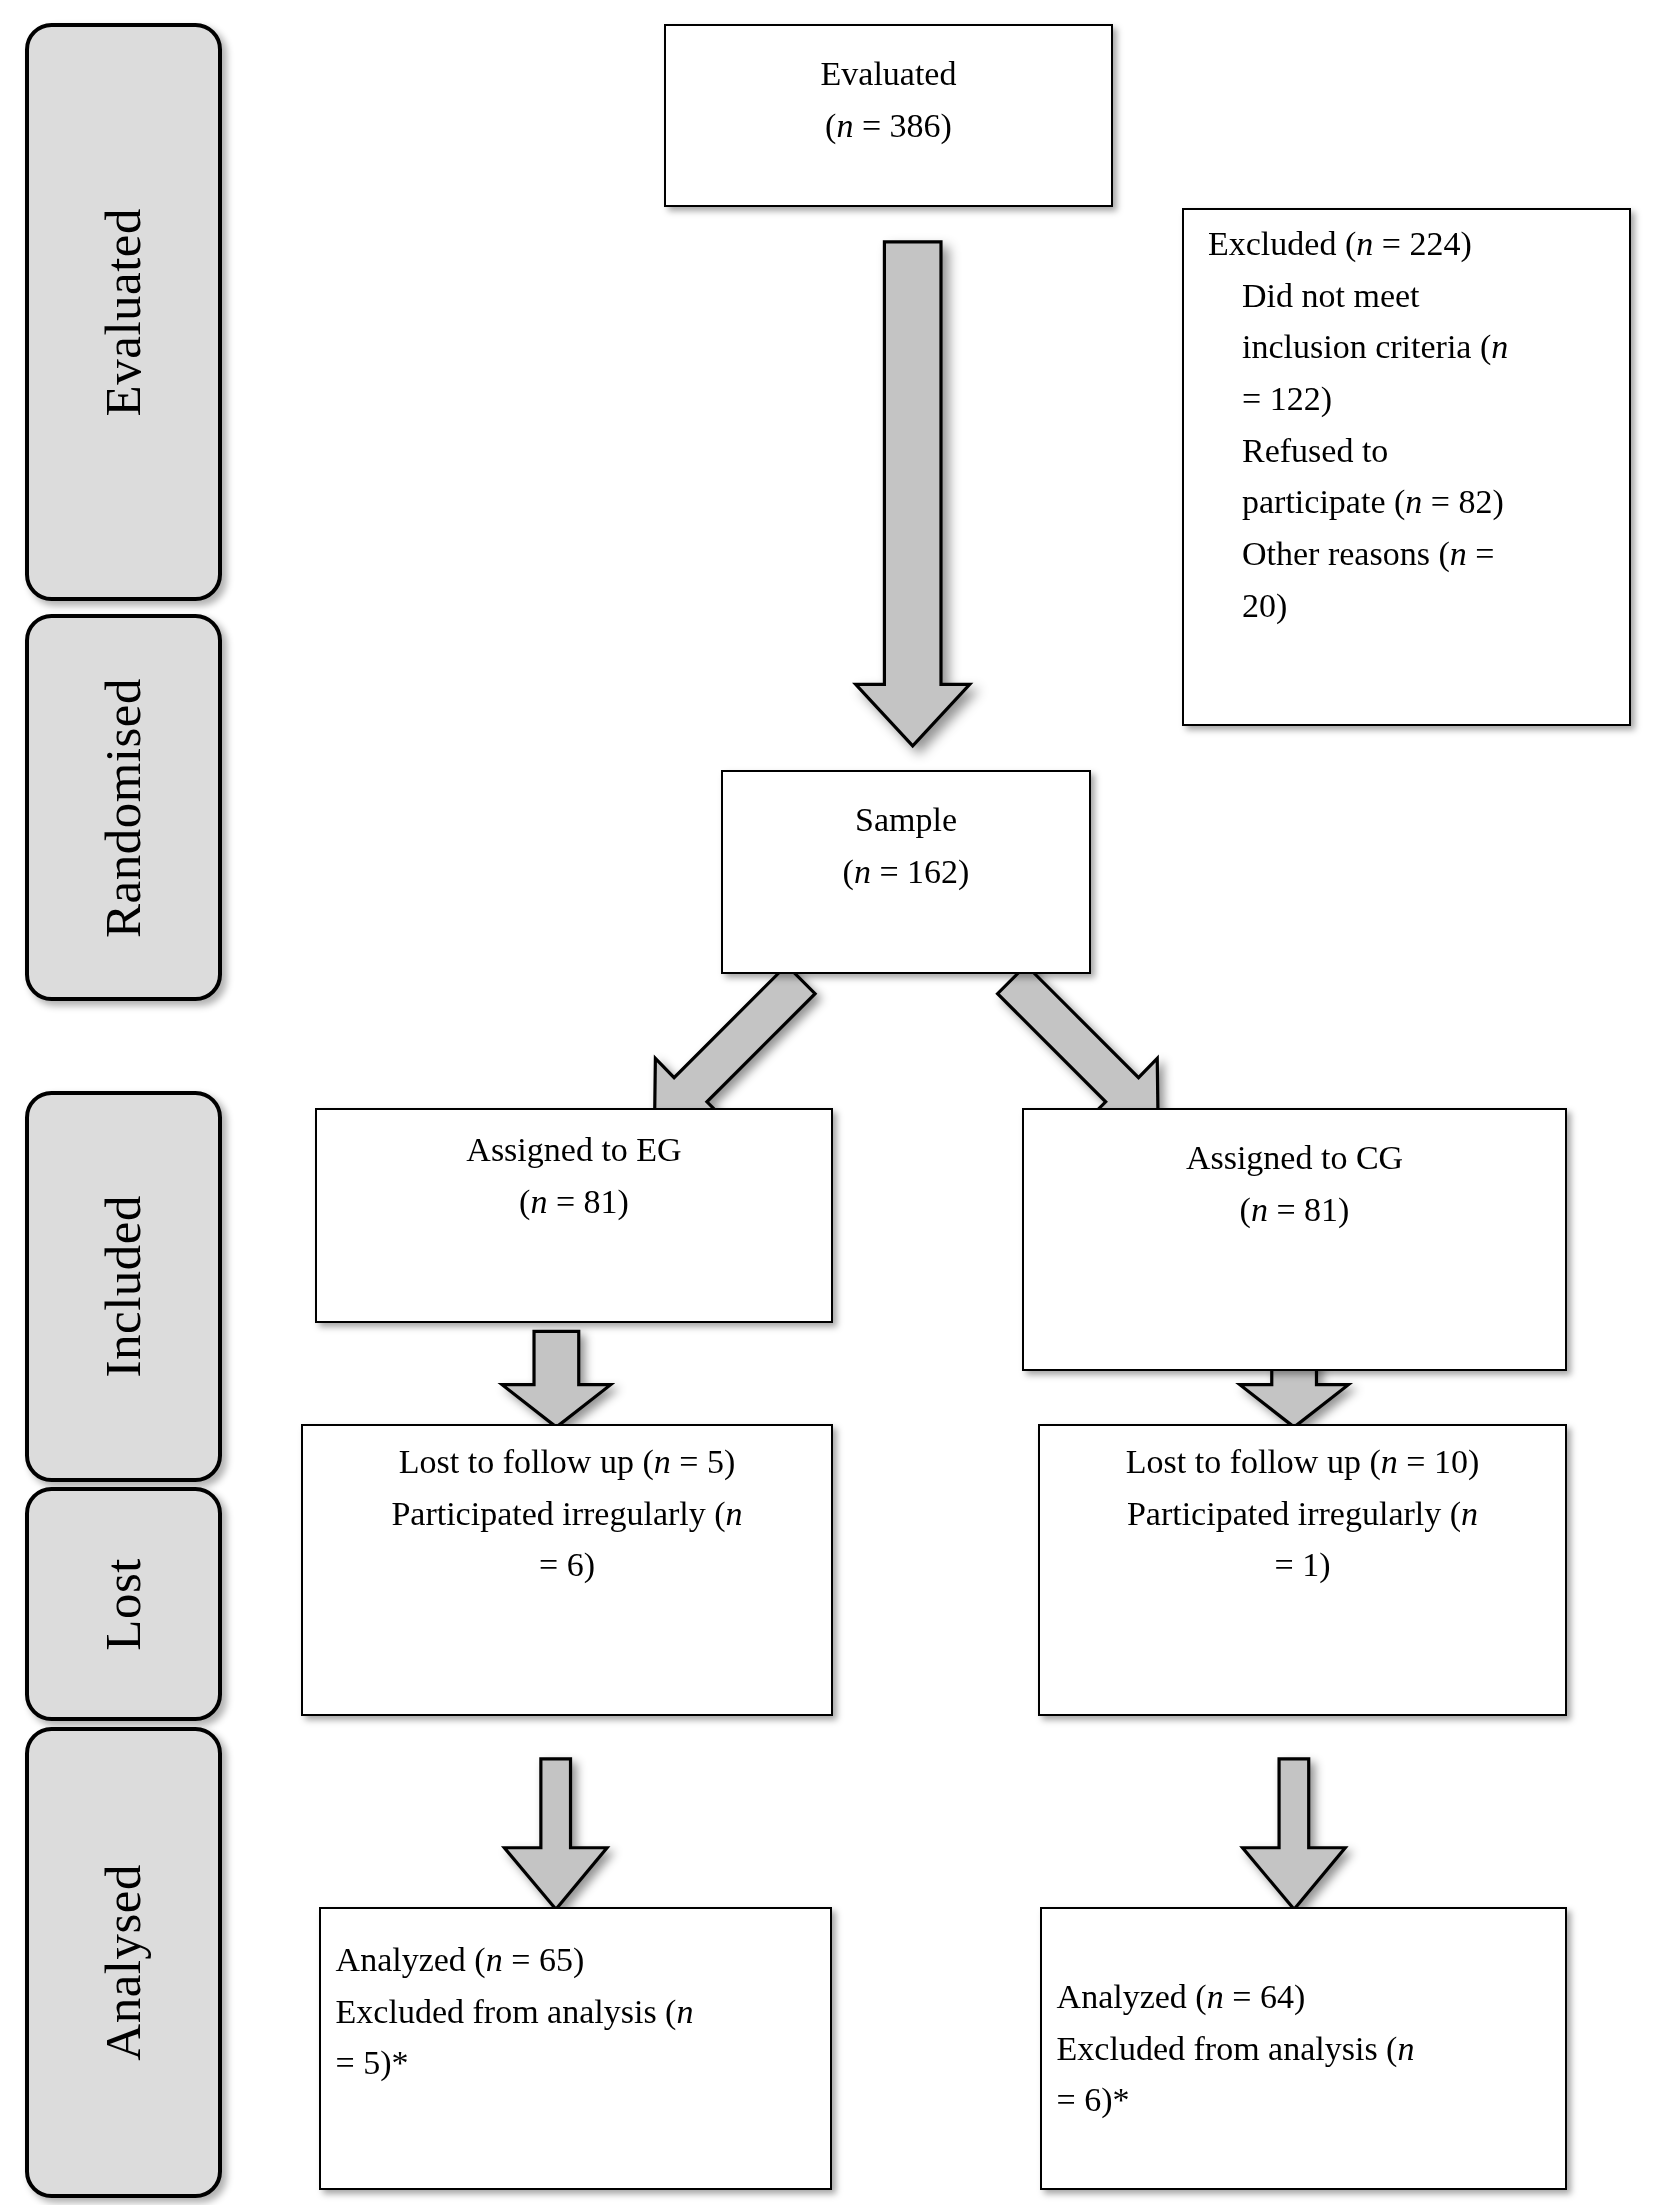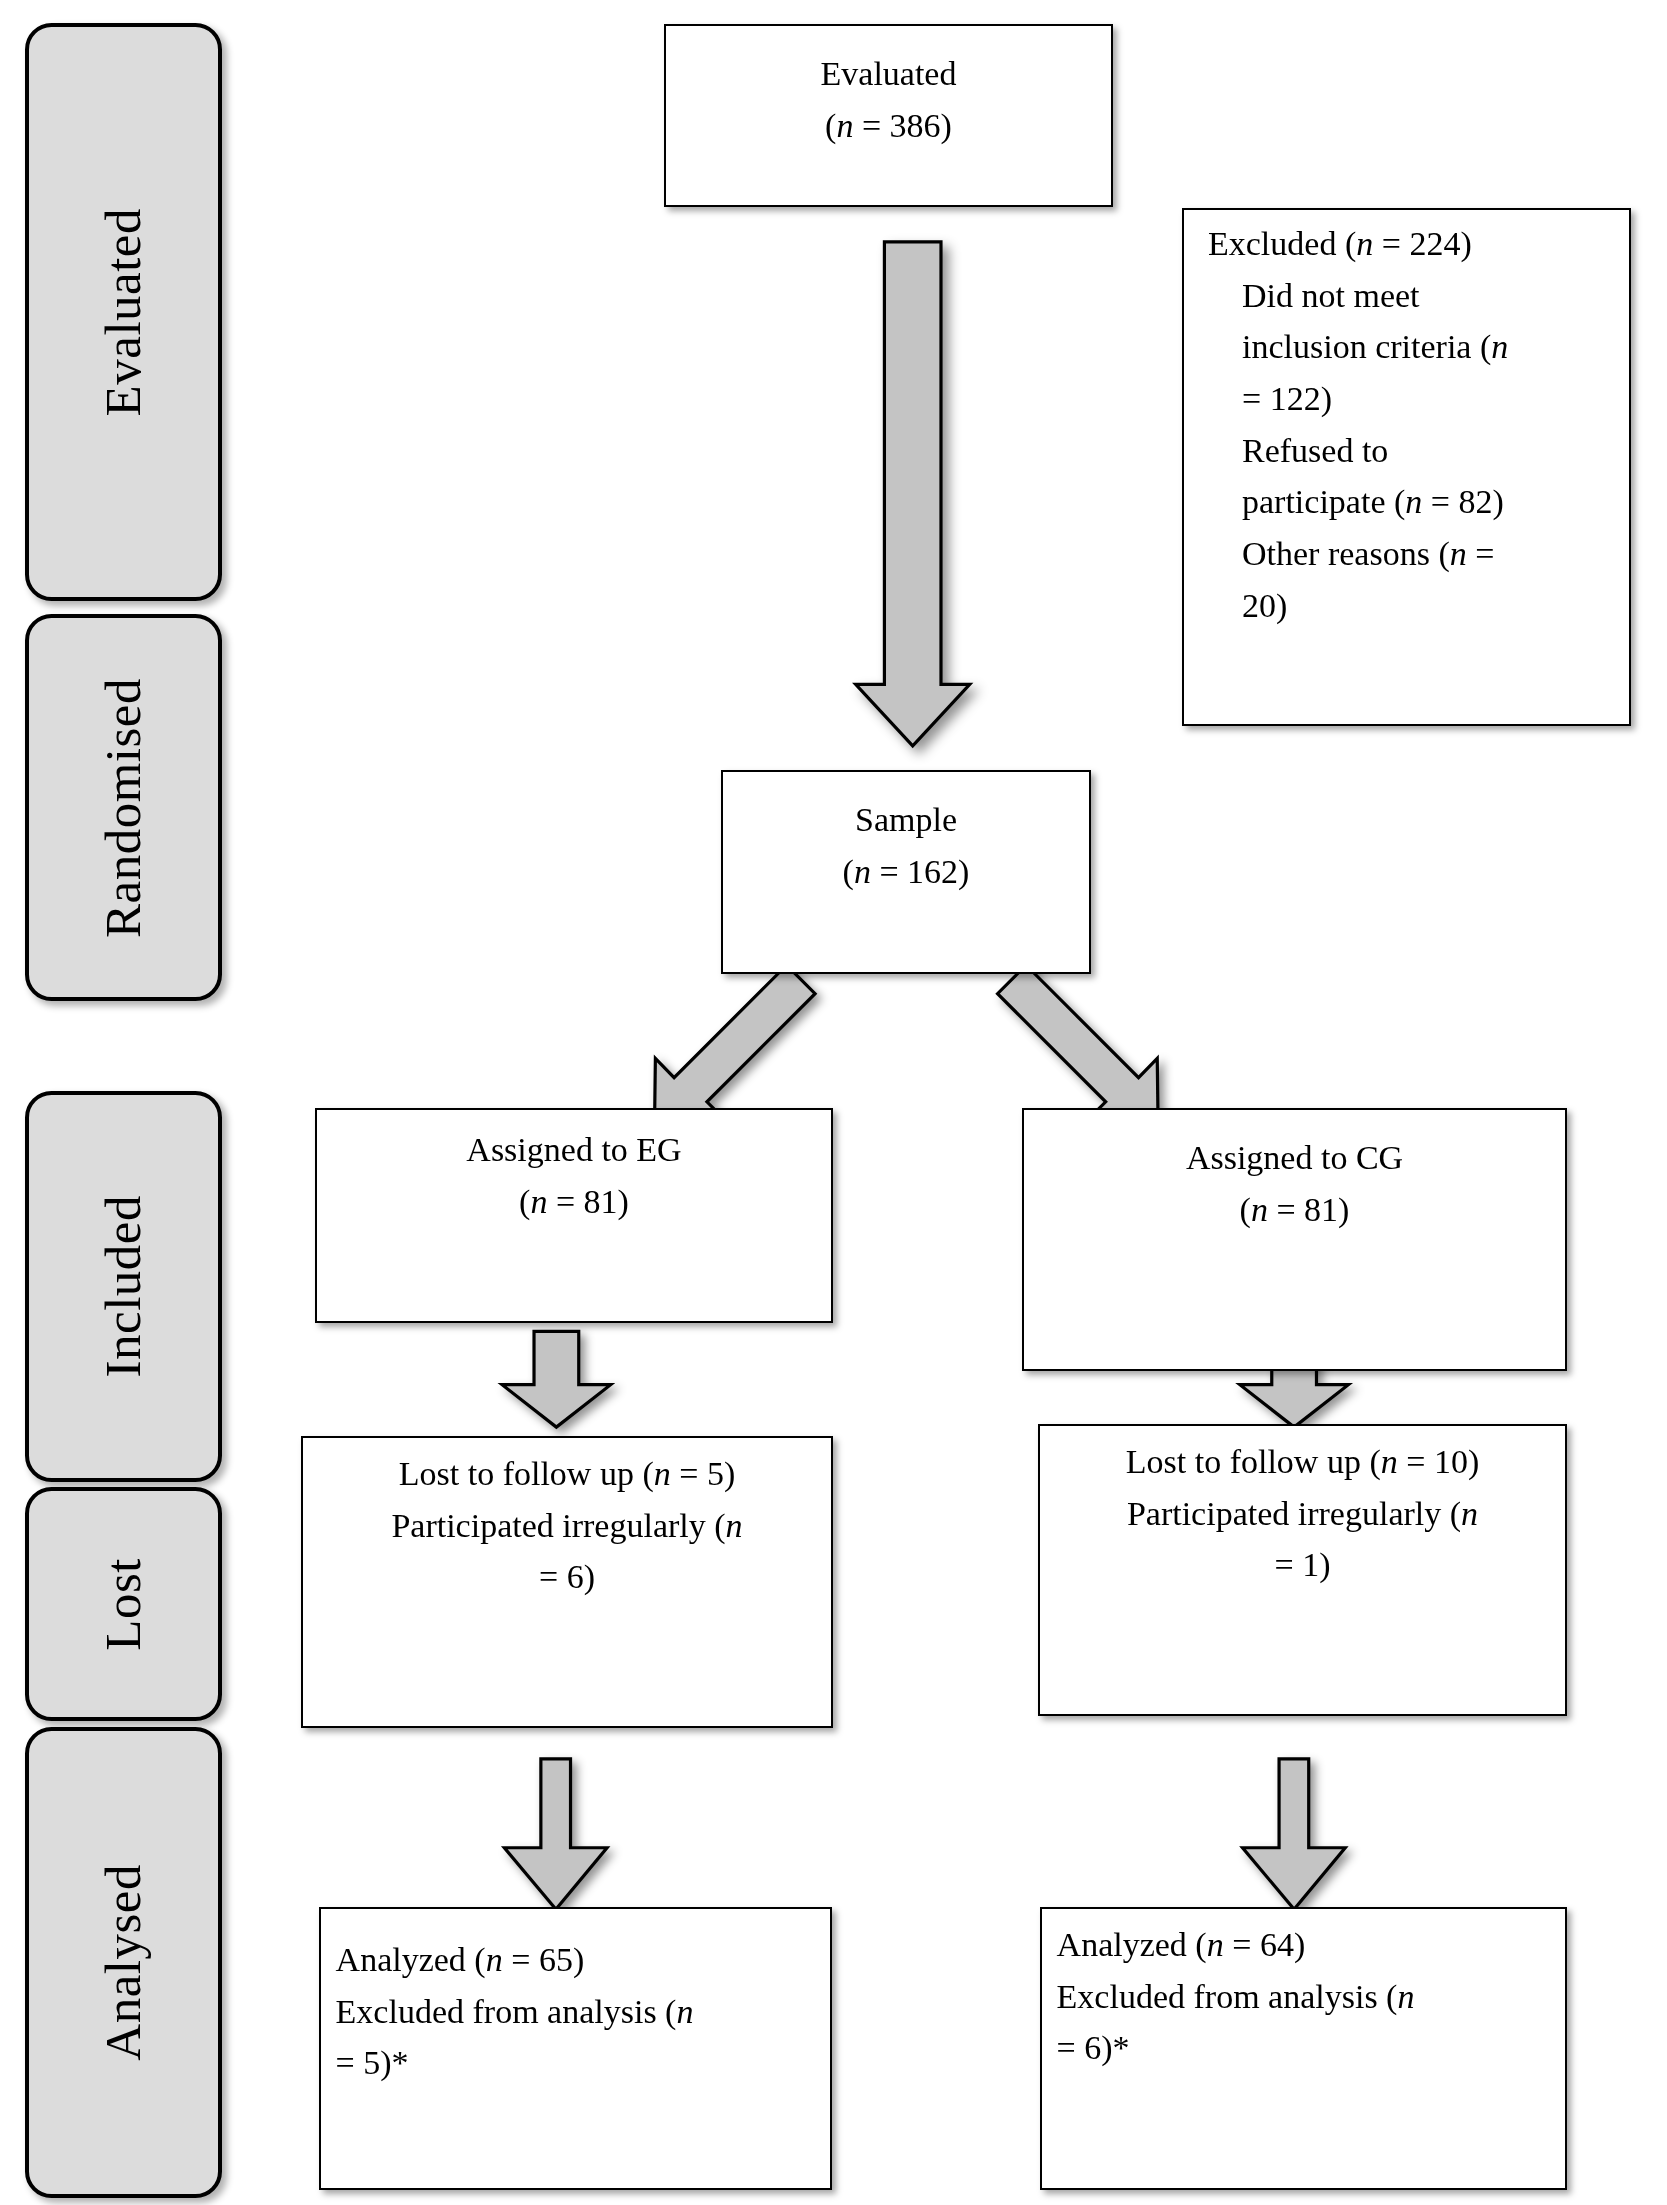--- a/index.html
+++ b/index.html
@@ -147,21 +147,21 @@
     </div>
   </div>
 
   <div class="fbox center" style="left:1022px;top:1108px;width:545px;height:263px;">
     <div class="inner" style="padding-top:22px;">
       <div>Assigned to CG</div>
       <div><span>(</span><span class="ital">n</span><span> = 81)</span></div>
     </div>
   </div>
 
-  <div class="fbox center" style="left:301px;top:1424px;width:532px;height:292px;margin-top:12px;">
+  <div class="fbox center" style="left:301px;top:1424px;width:532px;height:292px;">
     <div class="inner" style="padding-top:10px;">
       <div><span>Lost to follow up (</span><span class="ital">n</span><span> = 5)</span></div>
       <div><span>Participated irregularly (</span><span class="ital">n</span></div>
       <div>= 6)</div>
     </div>
   </div>
 
   <div class="fbox center" style="left:1038px;top:1424px;width:529px;height:292px;">
     <div class="inner" style="padding-top:10px;">
       <div><span>Lost to follow up (</span><span class="ital">n</span><span> = 10)</span></div>
@@ -172,21 +172,21 @@
 
   <div class="fbox left" style="left:319px;top:1907px;width:513px;height:283px;">
     <div class="inner" style="padding-top:25px;padding-left:14.6px;">
       <div><span>Analyzed (</span><span class="ital">n</span><span> = 65)</span></div>
       <div><span>Excluded from analysis (</span><span class="ital">n</span></div>
       <div>= 5)*</div>
     </div>
   </div>
 
   <div class="fbox left" style="left:1040px;top:1907px;width:527px;height:283px;">
-    <div class="inner" style="padding-top:10px;padding-left:14.6px;">
+    <div class="inner" style="padding-top:26px;padding-left:14.6px;margin-top:36px;">
       <div><span>Analyzed (</span><span class="ital">n</span><span> = 64)</span></div>
       <div><span>Excluded from analysis (</span><span class="ital">n</span></div>
       <div>= 6)*</div>
     </div>
   </div>
 
 </div>
 
 
 </body></html>

